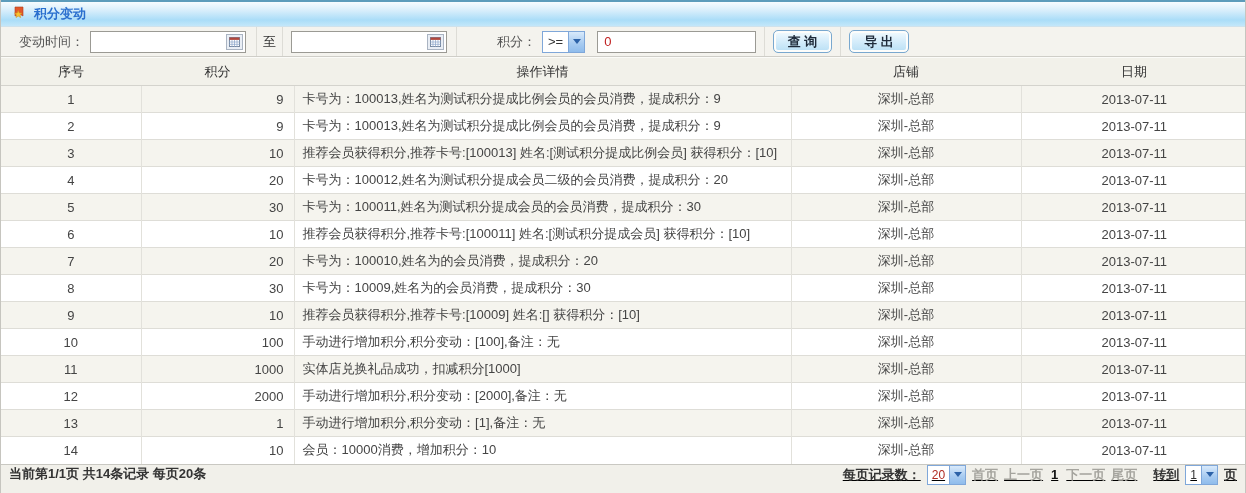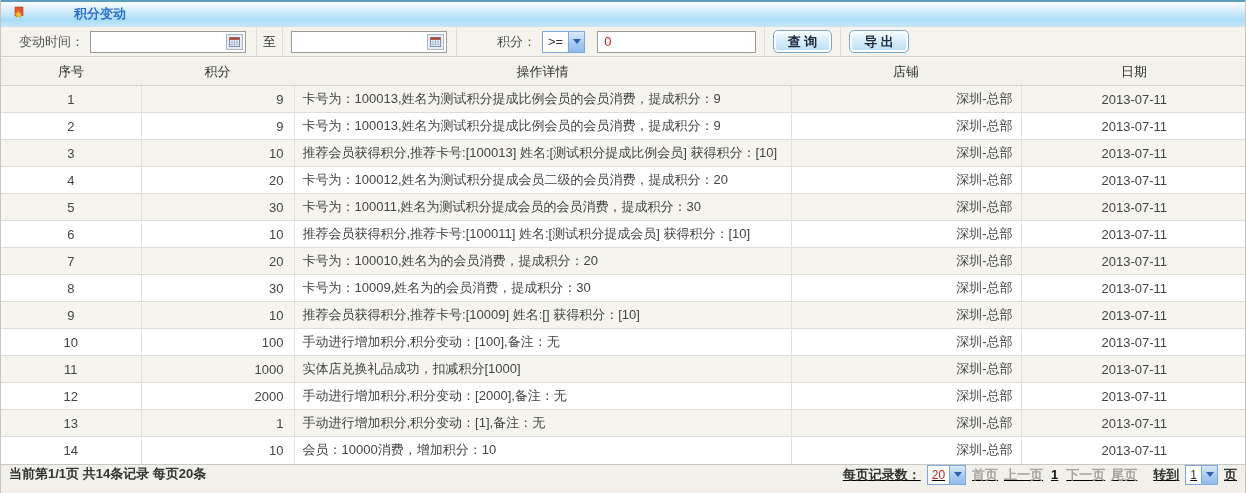--- a/index.html
+++ b/index.html
@@ -3,21 +3,21 @@
 <meta charset="utf-8">
 <style>
   * { margin:0; padding:0; box-sizing:border-box; }
   html,body { width:1246px; height:493px; background:#fff; font-family:"Liberation Sans","DejaVu Sans",sans-serif; }
   .wrap { width:1246px; height:493px; border-left:1px solid #c6c5bf; border-right:1px solid #c6c5bf; overflow:hidden; background:#fff; }
 
   
   .titlebar { height:27px; border-top:2px solid #5d9cbb;
     background:linear-gradient(180deg,#f7fcff 0%,#d8eefb 35%,#aaddf8 75%,#c3e7fa 100%);
     display:flex; align-items:center; padding-left:10px; gap:7px; border-bottom:1px solid #cfe2ec; }
-  .titlebar .title { color:#2a6fce; font-weight:bold; font-size:13px;margin-left:40px; }
+  .titlebar .title { color:#2a6fce; font-weight:bold; font-size:13px; }
 
   
   .filterbar { height:30px; background:#f4f3ee; border-bottom:1px solid #cfcec8;
     display:flex; align-items:center; font-size:13px; color:#555; }
   .fcell { height:100%; display:flex; align-items:center; border-right:1px solid #dddcd6; padding:0 8px; }
   .fcell.nob { border-right:none; }
   .flabel { margin-right:6px; white-space:nowrap; color:#555; }
   .dateinput { width:156px; height:22px; border:1px solid #9b9a94; background:#fff; position:relative; display:flex; align-items:center; }
   .dateinput .calbox { position:absolute; right:2px; top:2px; width:17px; height:16px; background:#e9eef5; border:1px solid #aab4c2; display:flex; align-items:center; justify-content:center; }
   .sel { display:inline-flex; align-items:stretch; border:1px solid #7fa7d9; background:#fff; height:22px; }
@@ -34,21 +34,21 @@
   
   table { width:1246px; border-collapse:collapse; table-layout:fixed; font-size:13px; color:#444; }
   thead th { background:#f2f1ea; color:#333; font-weight:normal; height:28px; border-bottom:1px solid #d4d3cd; border-top:1px solid #fbfbf8; }
   tbody td { height:27px; border-top:1px solid #deddd7; border-right:1px solid #e2e1db; padding:0 8px; overflow:hidden; white-space:nowrap; }
   tbody td:last-child { border-right:none; }
   tbody tr:nth-child(odd) { background:#f5f4ee; }
   tbody tr:nth-child(even) { background:#ffffff; }
   tbody td:nth-child(1) { text-align:center; }
   tbody td:nth-child(2) { text-align:right; padding-right:10px; }
   tbody td:nth-child(3) { text-align:left; }
-  tbody td:nth-child(4) { text-align:right;margin-top:12px; }
+  tbody td:nth-child(4) { text-align:center;margin-top:12px; }
   tbody td:nth-child(5) { text-align:center; }
 
   
   .footer { height:40px; background:#f1f0ea; border-top:1px solid #c9c8c2; border-bottom:3px solid #b5b4b0;
     display:flex; align-items:flex-start; justify-content:space-between; padding:0 8px; font-size:13px; }
   .footer .summary { font-weight:bold; color:#333; }
   .pager { display:flex; align-items:center; gap:6px;text-decoration:underline; }
   .pager .plabel { font-weight:bold; color:#333; }
   .pager .plink { font-weight:bold; color:#a5a49e; }
   .pager .pcur { font-weight:bold; color:#111; margin:0 2px; }

